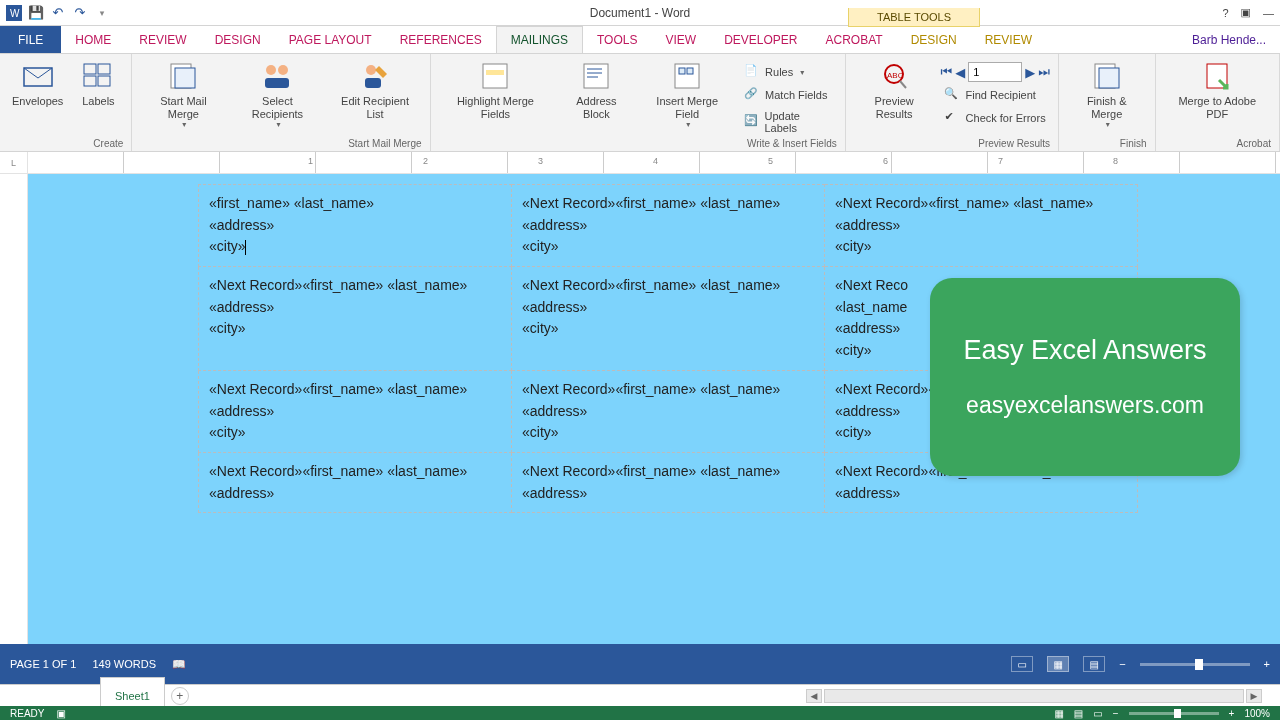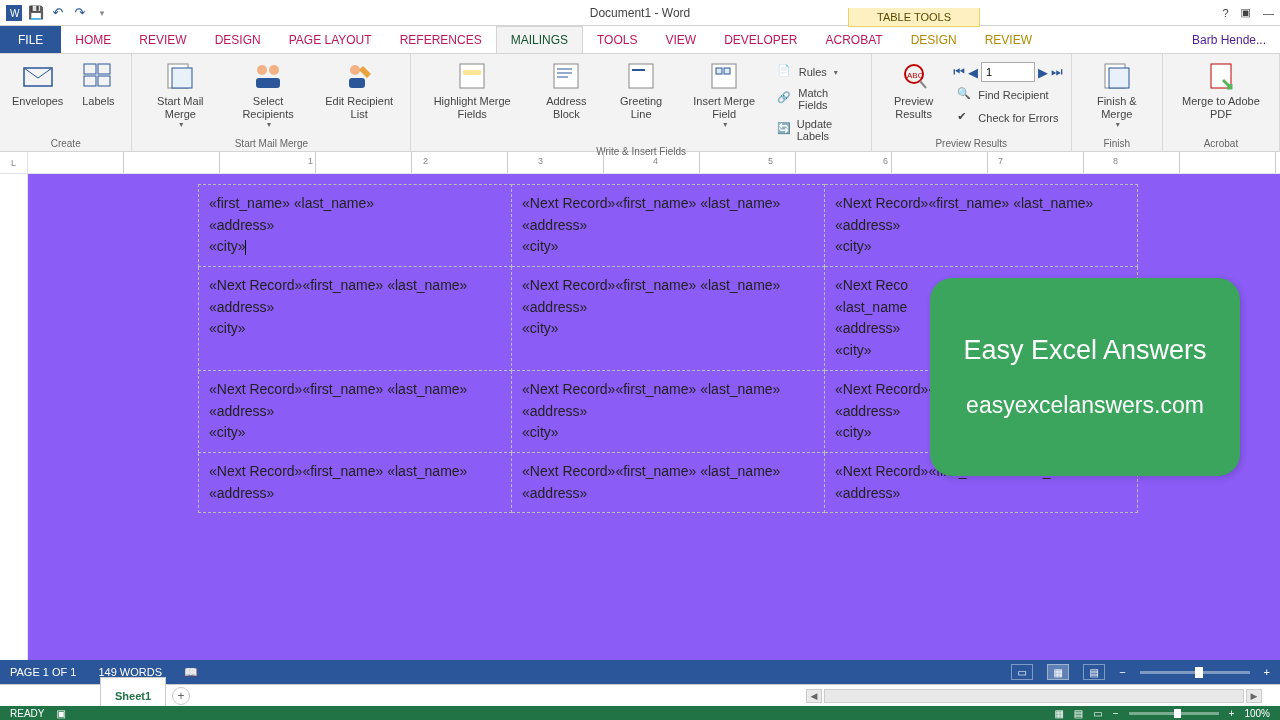--- a/index.html
+++ b/index.html
@@ -11,52 +11,52 @@
 .qat-right{position:absolute;right:6px;display:flex;align-items:center;gap:12px;color:#444}
 .table-tools{position:absolute;right:300px;top:8px;background:#fff0c2;padding:3px 28px;font-size:11px;color:#5a4a00;border:1px solid #e8d26a;border-top:none}
 .tabs{height:28px;background:#fff;display:flex;align-items:stretch;border-bottom:1px solid #d4d4d4}
 .tab{padding:0 14px;display:flex;align-items:center;font-size:12px;color:#be185d;cursor:pointer}
 .tab.file{background:#2b579a;color:#fff;padding:4px 18px}
 .tab.active{background:#f3f3f3;border:1px solid #d4d4d4;border-bottom:none;color:#14532d}
 .tab.user{margin-left:auto;color:#4c1d95}
 .ribbon{height:98px;background:#f3f3f3;border-bottom:1px solid #d4d4d4;display:flex}
 .grp{border-right:1px solid #d9d9d9;padding:4px 8px 2px;display:flex;flex-direction:column;justify-content:space-between}
 .grp-body{display:flex;gap:6px;align-items:flex-start;flex:1}
-.grp-label{font-size:10px;color:#666;text-align:center;padding-top:2px}
+.grp-label{font-size:10px;color:#666;text-align:right;padding-top:2px}
 .btn-lg{display:flex;flex-direction:column;align-items:center;justify-content:flex-start;padding:2px 4px;cursor:pointer;text-align:center;min-width:50px}
 .btn-lg .ico{width:32px;height:32px;margin-bottom:3px;position:relative}
 .btn-lg .lbl{font-size:11px;color:#444;line-height:1.15}
 .btn-sm{display:flex;align-items:center;gap:5px;font-size:11px;color:#444;padding:2px 4px;cursor:pointer}
 .btn-sm .ico{width:16px;height:16px}
 .stack{display:flex;flex-direction:column;gap:3px;padding-top:4px}
 .nav-row{display:flex;align-items:center;gap:3px}
 .nav-row input{width:54px;height:20px;border:1px solid #ababab;font-size:11px;padding:0 4px}
 .nav-arrow{color:#2b579a;font-size:13px;cursor:pointer}
 .dd{font-size:8px;margin-left:2px;color:#666}
 .ruler-area{height:22px;background:#fff;border-bottom:1px solid #e3e3e3;display:flex}
 .ruler-v-stub{width:28px;border-right:1px solid #e3e3e3;display:flex;align-items:center;justify-content:center;color:#888;font-size:9px}
 .ruler-h{flex:1;position:relative;font-size:9px;color:#888;background:repeating-linear-gradient(90deg,transparent 0,transparent 95px,#ccc 95px,#ccc 96px)}
 .ruler-h .num{position:absolute;top:4px}
 .doc-area{position:absolute;top:174px;left:0;right:0;bottom:60px;display:flex}
 .gutter{width:28px;background:#fff;border-right:1px solid #e3e3e3}
-.page{flex:1;background:#8b5cf6;padding:10px 0 0 170px;overflow:hidden}
+.page{flex:1;background:#7dd3fc;padding:10px 0 0 170px;overflow:hidden}
 .lbl-table{border-collapse:collapse;width:940px}
 .lbl-table td{border:1px dashed #bcbcbc;padding:8px 10px;vertical-align:top;width:33.33%;font-size:14px;color:#222;line-height:1.55}
 .cursor{display:inline-block;width:1px;height:15px;background:#000;vertical-align:middle;margin-left:-1px}
 .overlay{position:absolute;top:278px;right:40px;width:310px;height:198px;background:#3ba55d;border-radius:22px;color:#fff;display:flex;flex-direction:column;align-items:center;justify-content:center;gap:26px;font-family:Georgia,serif;box-shadow:2px 2px 6px rgba(0,0,0,.15)}
 .overlay .t1{font-size:27px}
 .overlay .t2{font-size:23px}
-.word-status{position:absolute;bottom:36px;left:0;right:0;height:24px;background:#2b579a;color:#fff;display:flex;align-items:center;font-size:11px;padding:0 10px;gap:22px}
+.word-status{position:absolute;bottom:36px;left:0;right:0;height:40px;background:#2b579a;color:#fff;display:flex;align-items:center;font-size:11px;padding:0 10px;gap:16px}
 .word-status .right{margin-left:auto;display:flex;align-items:center;gap:14px}
 .word-status .vbtn{width:22px;height:16px;border:1px solid rgba(255,255,255,.4);display:flex;align-items:center;justify-content:center;font-size:10px}
 .word-status .vbtn.active{background:rgba(255,255,255,.25)}
 .zoom-track{width:110px;height:3px;background:rgba(255,255,255,.4);position:relative}
 .zoom-track .thumb{position:absolute;left:50%;top:-4px;width:8px;height:11px;background:#fff}
 .excel-tabs{position:absolute;bottom:14px;left:0;right:0;height:22px;background:#fff;border-top:1px solid #ccc;display:flex;align-items:center;padding-left:100px;gap:6px;font-size:11px}
-.sheet-tab{background:#fff;border:1px solid #ccc;border-bottom:none;padding:12px 14px;font-weight:700;color:#217346}
+.sheet-tab{background:#fff;border:1px solid #ccc;border-bottom:none;padding:12px 14px;font-weight:400;color:#217346}
 .sheet-add{width:18px;height:18px;border:1px solid #ccc;border-radius:50%;display:flex;align-items:center;justify-content:center;color:#666;font-size:12px}
 .excel-hscroll{position:absolute;right:18px;display:flex;align-items:center;gap:2px}
 .excel-hscroll .track{width:420px;height:14px;background:#e9e9e9;border:1px solid #ccc}
 .excel-hscroll .arr{width:16px;height:14px;background:#e9e9e9;border:1px solid #ccc;display:flex;align-items:center;justify-content:center;font-size:9px;color:#666}
 .excel-status{position:absolute;bottom:0;left:0;right:0;height:14px;background:#217346;color:#fff;font-size:10px;display:flex;align-items:center;padding:0 10px;gap:12px}
 .excel-status .right{margin-left:auto;display:flex;align-items:center;gap:10px}
 .excel-status .track{width:90px;height:3px;background:rgba(255,255,255,.4);position:relative}
 .excel-status .thumb{position:absolute;left:50%;top:-3px;width:7px;height:9px;background:#fff}
 svg{display:block}
 </style>
@@ -188,30 +188,20 @@
               <line x1="7" y1="17" x2="18" y2="17" stroke="#2b579a"></line>
             </svg>
           </div>
           <div class="lbl">Address
 Block</div>
         </div>
       <div class="btn-lg">
           <div class="ico">
             <svg width="32" height="32">
               <rect x="4" y="4" width="24" height="24" fill="#fff" stroke="#888"></rect>
-              <line x1="7" y1="10" x2="20" y2="10" stroke="#2b579a" stroke-width="2"></line>
-            </svg>
-          </div>
-          <div class="lbl">Greeting
-Line</div>
-        </div>
-      <div class="btn-lg">
-          <div class="ico">
-            <svg width="32" height="32">
-              <rect x="4" y="4" width="24" height="24" fill="#fff" stroke="#888"></rect>
               <rect x="8" y="8" width="6" height="6" fill="#ddebf7" stroke="#2b579a"></rect>
               <rect x="16" y="8" width="6" height="6" fill="#ddebf7" stroke="#2b579a"></rect>
             </svg>
           </div>
           <div class="lbl">Insert Merge
 Field</div>
           <span class="dd">▾</span>
         </div>
       <div class="stack">
         <div class="btn-sm">

